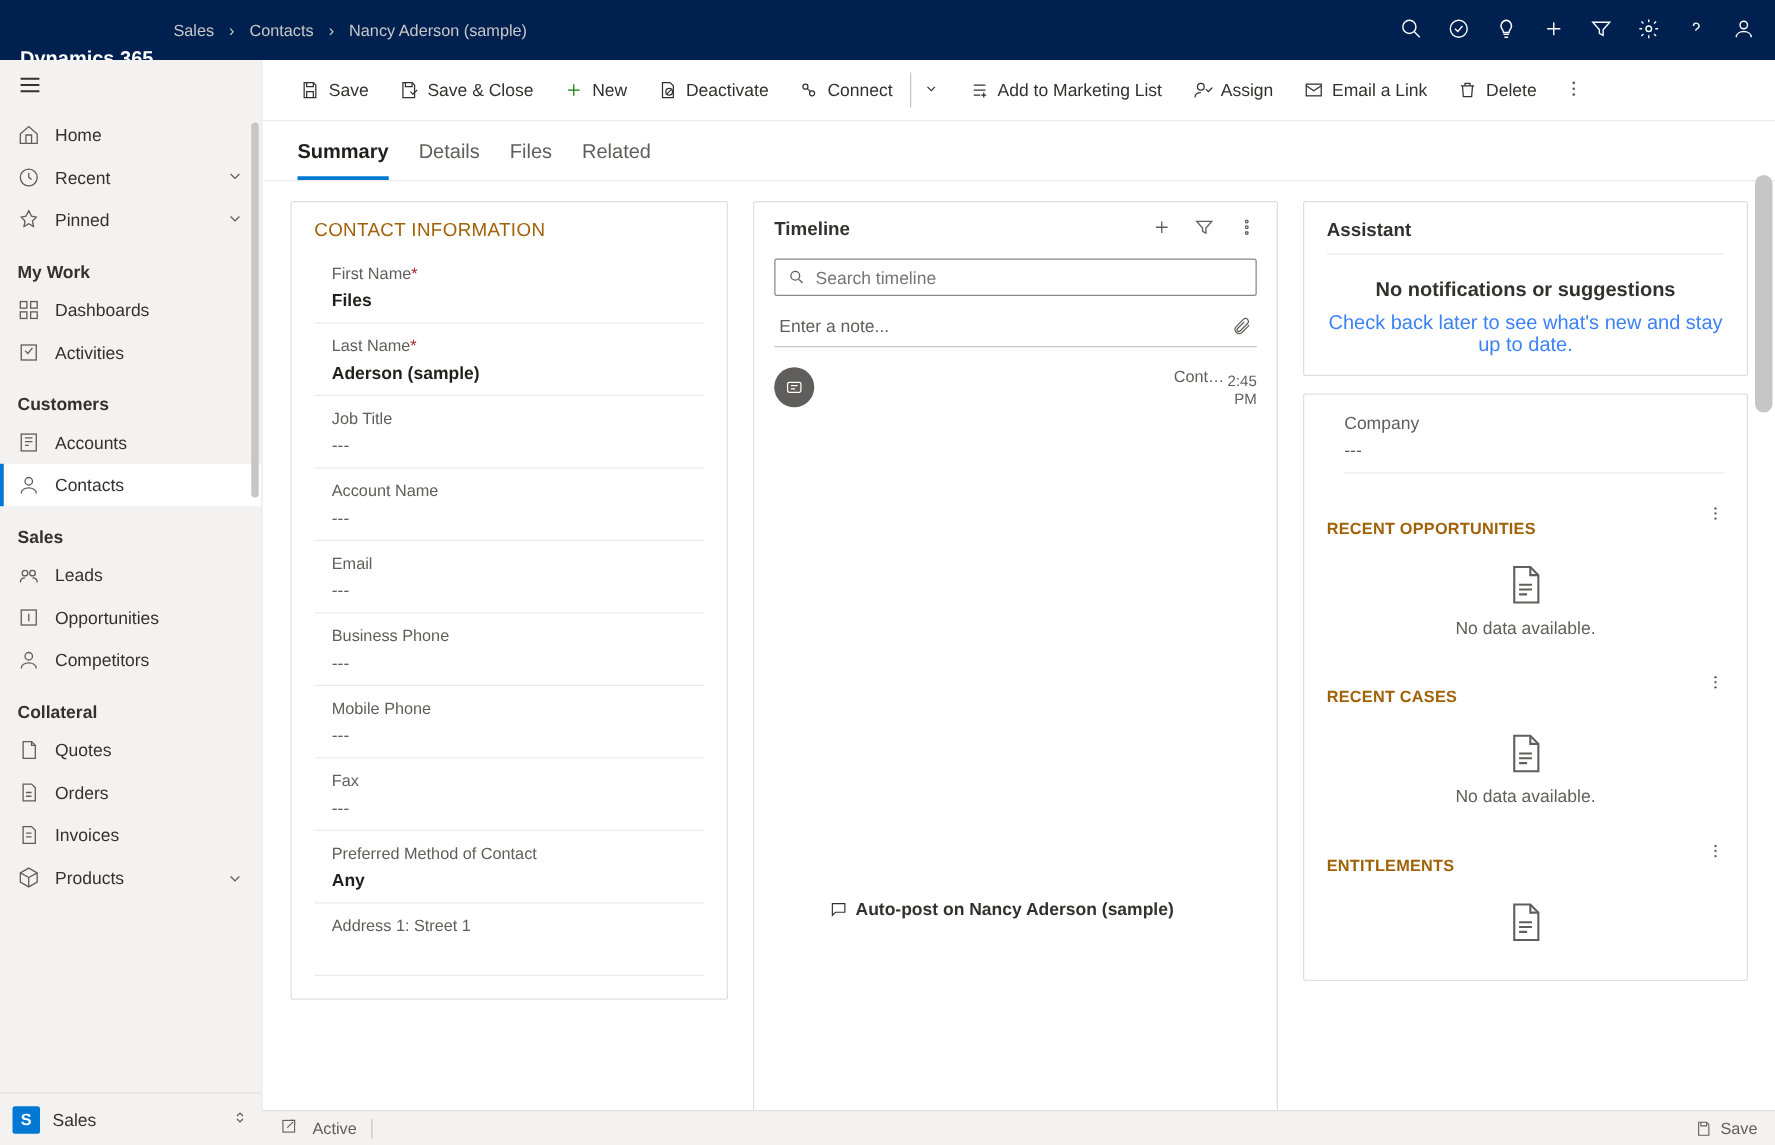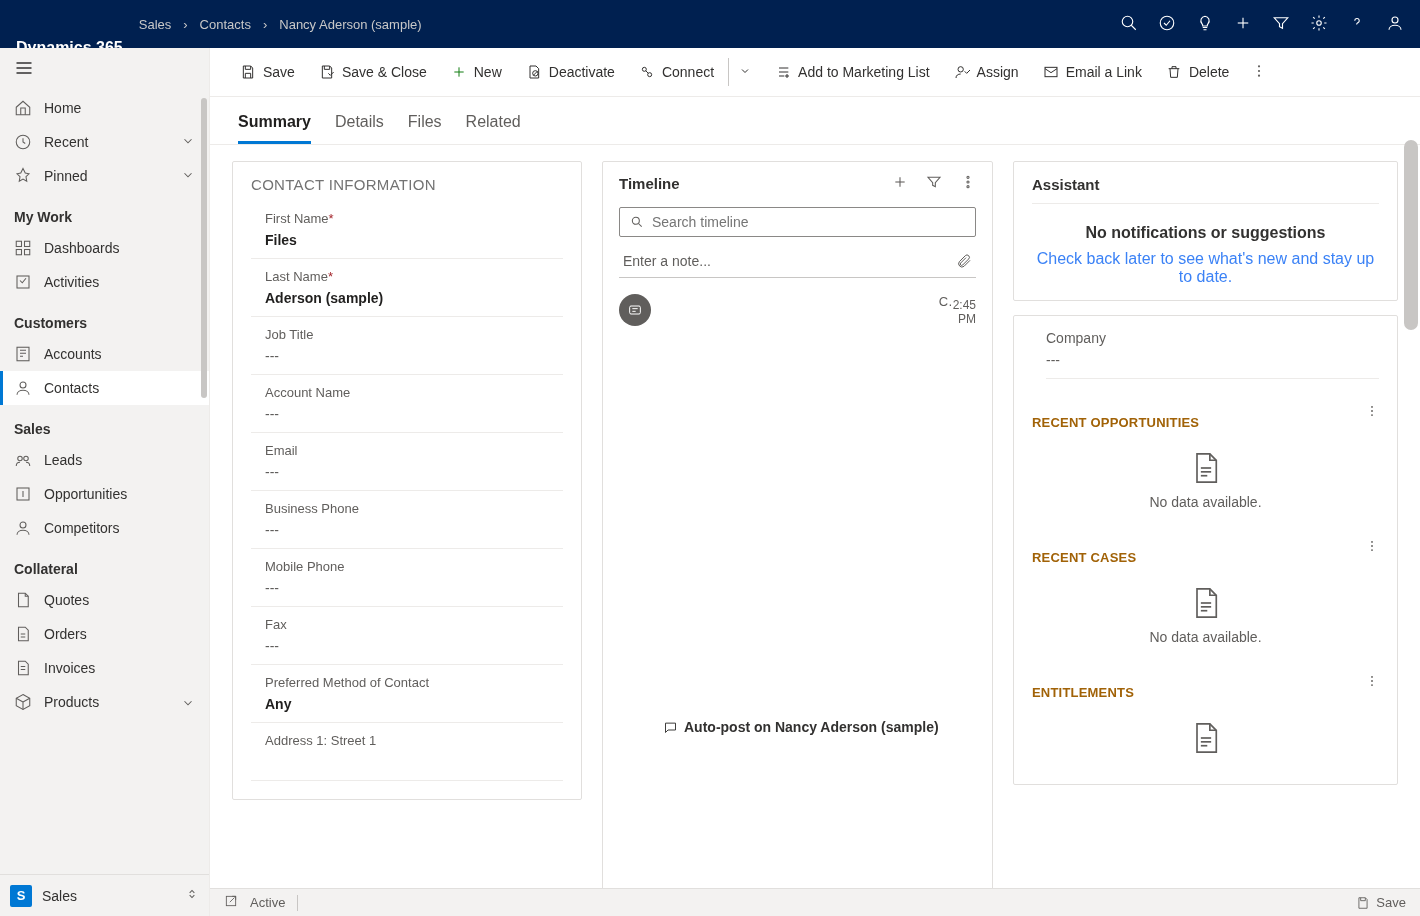--- a/index.html
+++ b/index.html
@@ -40,25 +40,25 @@
 .command-bar .more svg { width: 16px; height: 16px; fill: #605e5c; }
 
 .tabs { display: flex; gap: 24px; padding: 6px 28px 0; border-bottom: 1px solid #edebe9; }
 .tab { padding: 10px 0; cursor: pointer; font-size: 16px; color: #605e5c; }
 .tab.active { color: #201f1e; font-weight: 600; border-bottom: 3px solid #0078d4; }
 
 .content { flex: 1; overflow-y: auto; padding: 16px 22px 50px; display: flex; gap: 20px; align-items: flex-start; }
 .card { border: 1px solid #e1dfdd; border-radius: 2px; background: #fff; }
 .col-left { width: 350px; flex-shrink: 0; }
 .col-mid { flex: 1; min-width: 0; }
-.col-right { width: 385px; flex-shrink: 0; display: flex; flex-direction: column; gap: 14px; }
+.col-right { width: 356px; flex-shrink: 0; display: flex; flex-direction: column; gap: 14px; }
 
 
 .contact-info { padding: 14px 18px; }
-.section-title { font-size: 15px; font-weight: 400; color: #737373; letter-spacing: 0.3px; margin-bottom: 12px; text-transform: uppercase; }
+.section-title { font-size: 15px; font-weight: 400; color: #a16207; letter-spacing: 0.3px; margin-bottom: 12px; text-transform: uppercase; }
 .field { padding: 6px 14px 6px 14px; border-bottom: 1px solid #edebe9; margin-bottom: 4px; }
 .field-label { font-size: 13px; color: #605e5c; margin-bottom: 6px; }
 .field-label .req { color: #a4262c; }
 .field-value { font-size: 14px; font-weight: 600; color: #201f1e; min-height: 20px; }
 .field-value.empty { font-weight: 400; color: #605e5c; }
 
 
 .timeline { padding: 12px 16px; }
 .timeline-header { display: flex; align-items: center; margin-bottom: 14px; gap: 24px; }
 .timeline-header .title { font-weight: 600; font-size: 15px; }

